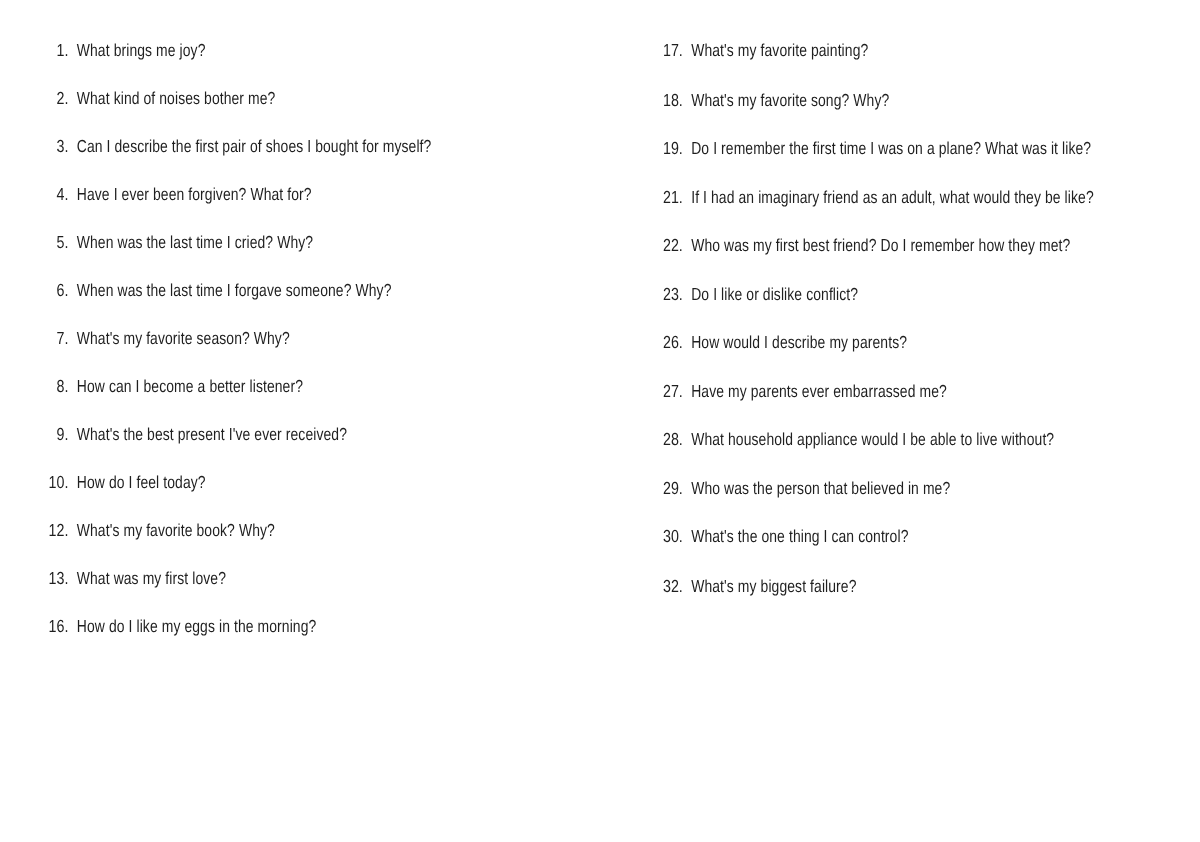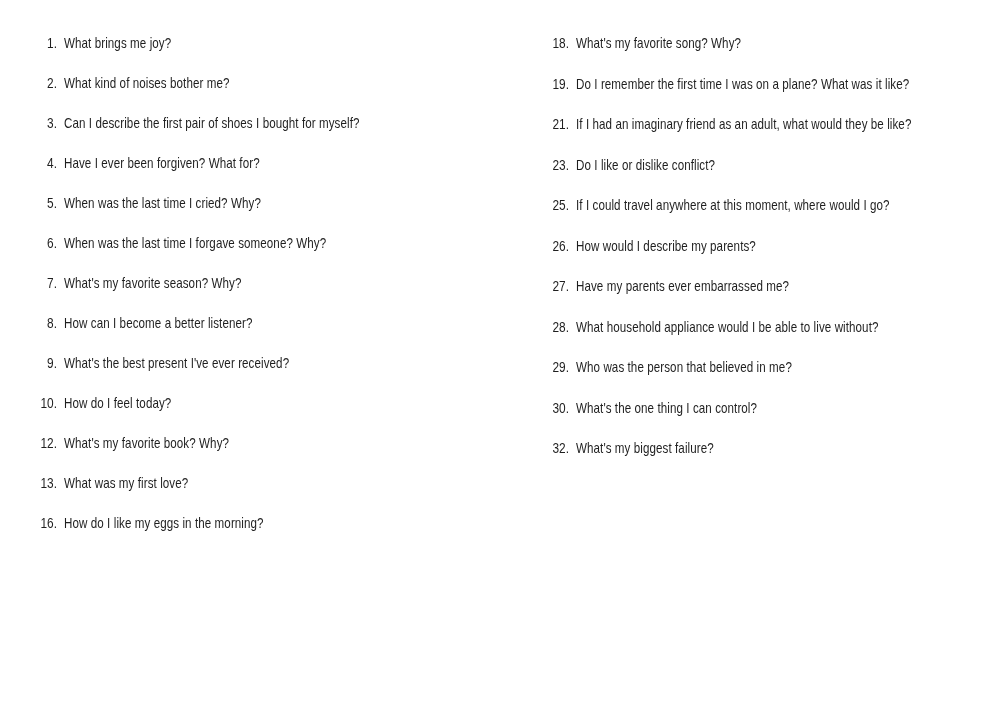--- a/index.html
+++ b/index.html
@@ -106,38 +106,42 @@
         <span class="num">13.</span>
         <span class="text">What was my first love?</span>
       </li>
       <li class="q">
         <span class="num">16.</span>
         <span class="text">How do I like my eggs in the morning?</span>
       </li>
     </ol>
   <ol class="col col-right">
       <li class="q">
+        <span class="num">17.</span>
+        <span class="text">What's my favorite painting?</span>
+      </li>
+      <li class="q">
         <span class="num">18.</span>
         <span class="text">What's my favorite song? Why?</span>
       </li>
       <li class="q">
         <span class="num">19.</span>
         <span class="text">Do I remember the first time I was on a plane? What was it like?</span>
       </li>
       <li class="q">
         <span class="num">21.</span>
         <span class="text">If I had an imaginary friend as an adult, what would they be like?</span>
       </li>
       <li class="q">
+        <span class="num">22.</span>
+        <span class="text">Who was my first best friend? Do I remember how they met?</span>
+      </li>
+      <li class="q">
         <span class="num">23.</span>
         <span class="text">Do I like or dislike conflict?</span>
-      </li>
-      <li class="q">
-        <span class="num">25.</span>
-        <span class="text">If I could travel anywhere at this moment, where would I go?</span>
       </li>
       <li class="q">
         <span class="num">26.</span>
         <span class="text">How would I describe my parents?</span>
       </li>
       <li class="q">
         <span class="num">27.</span>
         <span class="text">Have my parents ever embarrassed me?</span>
       </li>
       <li class="q">

